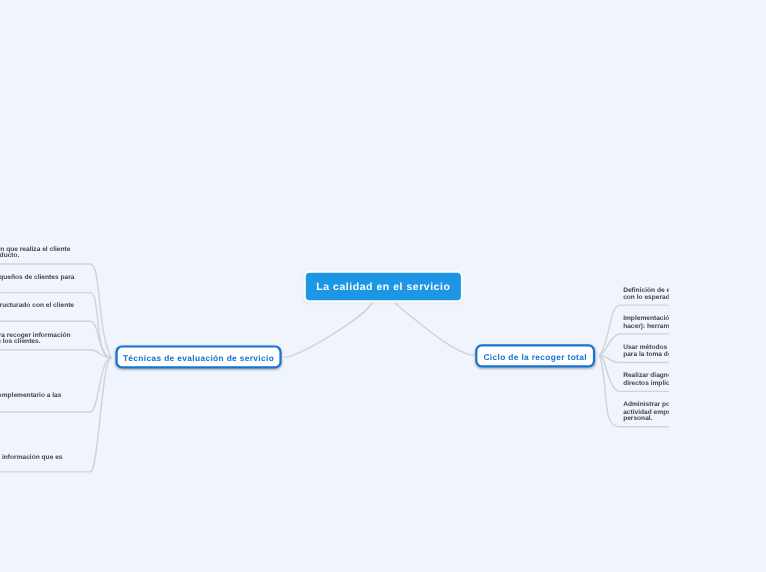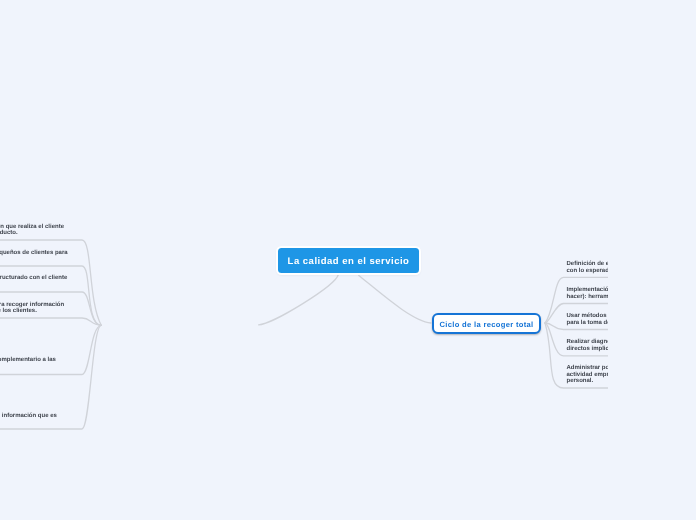--- a/index.html
+++ b/index.html
@@ -109,16 +109,19 @@
         <div class="txt" style="top: 9.5px; left: 0px;">
           <div>Administrar por políticas: técnica japonesas que integra la</div>
           <div>actividad empresarial a nivel global, especificos y de desarrollo</div>
           <div>personal.</div>
         </div>
       </div>
     </div>
   <div class="node root">
     <span>La calidad en el servicio</span>
   </div>
+  <div class="node l1 l1-left">
+    <span>Técnicas de evaluación de servicio</span>
+  </div>
   <div class="node l1 l1-right">
     <span>Ciclo de la recoger total</span>
   </div>
 </div>
 
 </body></html>

